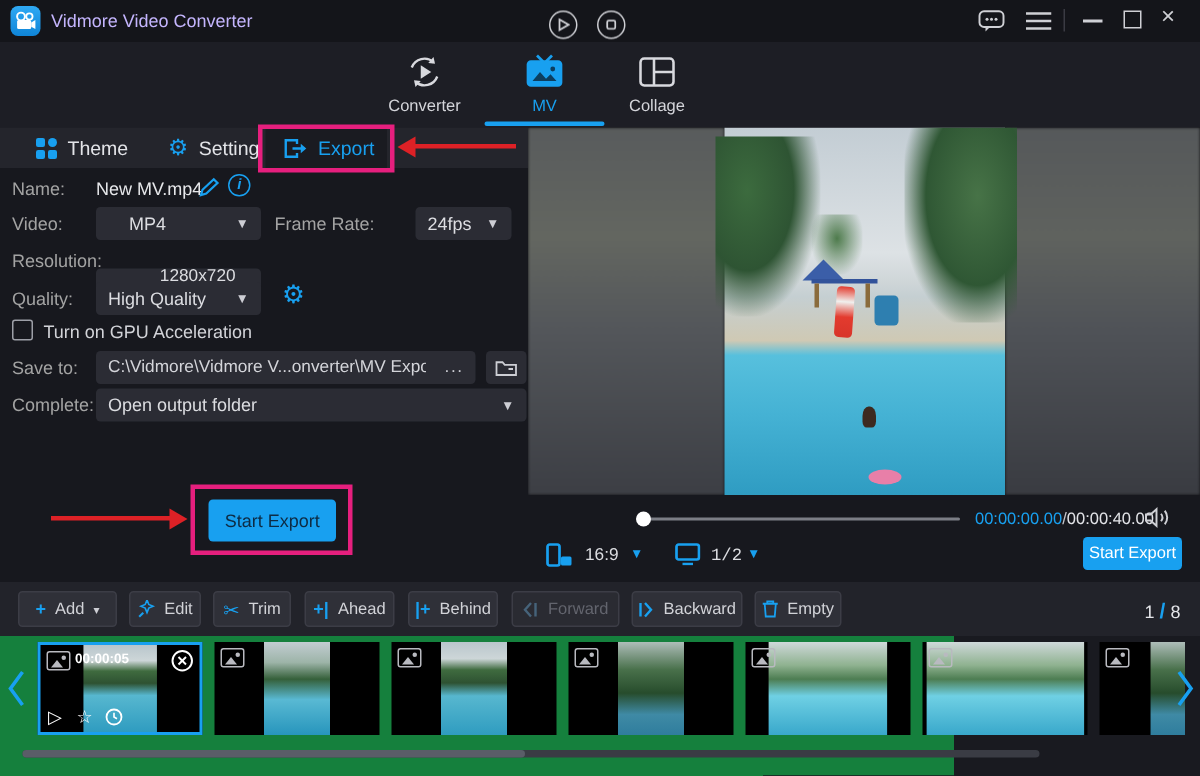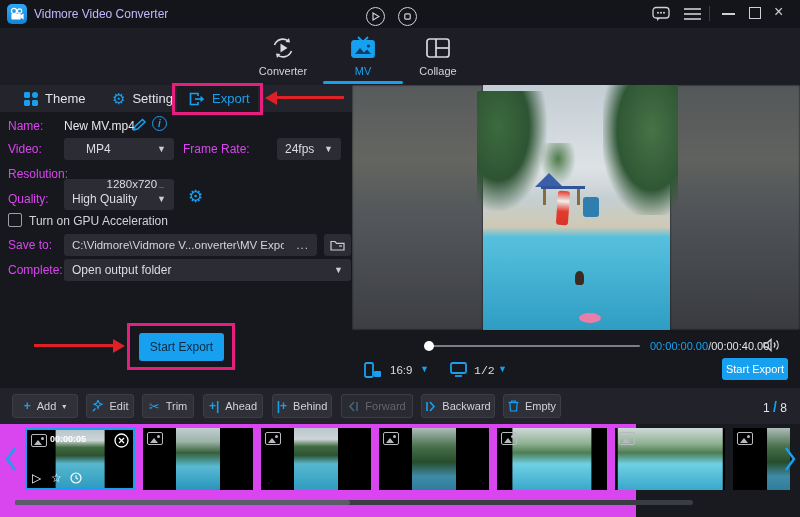--- a/index.html
+++ b/index.html
@@ -14,21 +14,21 @@
   .navbar { left:0; top:28px; width:800px; height:57px; background:#1d1e25; }
   .nav-item { position:absolute; top:6px; width:72px; text-align:center; color:#d4d5da; cursor:default; }
   .nav-item .nv-icon { height:28px; display:flex; align-items:center; justify-content:center; }
   .nav-item .nv-label { font-size:11px; margin-top:3px; }
   .nav-item.active .nv-label { color:#18a0f0; }
   .nav-underline { position:absolute; top:53px; height:3px; background:#18a0f0; border-radius:2px; }
   .panel { left:0; top:85px; width:352px; height:310px; background:#17181e; }
   .tabbar { position:absolute; left:0; top:0; width:352px; height:27px; background:#24252c; display:flex; align-items:center; }
   .tab { display:flex; align-items:center; gap:7px; padding:0 12px; height:27px; color:#e3e4e8; font-size:13px; }
   .tab.active { background:#1a1b21; color:#18a0f0; }
-  .fl { position:absolute; color:#d946ef; font-size:12px; }
+  .fl { position:absolute; color:#a3a3a3; font-size:12px; }
   .fv { position:absolute; color:#e6e7ea; font-size:12px; }
   .dd { position:absolute; height:22px; background:#2b2c34; border-radius:3px; color:#dcdde1;
         font-size:12px; display:flex; align-items:center; padding:0 8px; }
   .dd .caret { margin-left:auto; color:#cdced4; font-size:9px; }
   .field { position:absolute; height:22px; background:#2b2c34; border-radius:3px; color:#d4d5da;
         font-size:11.5px; display:flex; align-items:center; padding:0 8px; white-space:nowrap; overflow:hidden; }
   .pinkbox { position:absolute; border:3px solid #e61f7e; }
   .arrow-tail { position:absolute; height:3px; background:#dd2126; }
   .tri-left { position:absolute; width:0; height:0; border-top:7px solid transparent; border-bottom:7px solid transparent; border-right:12px solid #dd2126; }
   .tri-right { position:absolute; width:0; height:0; border-top:7px solid transparent; border-bottom:7px solid transparent; border-left:12px solid #dd2126; }
@@ -38,21 +38,21 @@
   .blurstrip { position:absolute; top:0; height:245px; }
   .controls { left:352px; top:330px; width:448px; height:58px; background:#17181e; }
   .circle-btn { position:absolute; width:19px; height:19px; border:1.4px solid #cfd0d5; border-radius:50%;
         display:flex; align-items:center; justify-content:center; color:#cfd0d5; }
   .toolstrip { left:0; top:388px; width:800px; height:36px; background:#22232a; }
   .tbtn { position:absolute; top:6px; height:24px; background:#2f3038; border:1px solid #3c3d46; border-radius:3px;
         color:#d2d3d8; font-size:11px; display:flex; align-items:center; justify-content:center; gap:6px; padding:0 9px; }
   .tbtn .tic { color:#18a0f0; font-weight:bold; font-size:12px; }
   .tbtn.disabled { color:#63656e; background:#2a2b32; }
   .tbtn.disabled .tic { color:#46637a; }
-  .timeline { left:0; top:424px; width:636px; height:93px; background:#d946ef; }
+  .timeline { left:0; top:424px; width:636px; height:93px; background:#15803d; }
   .thumb { position:absolute; top:4px; width:110px; height:62px; background:#000; overflow:hidden; }
   .thumb.selected { border:2px solid #18a0f0; }
   .tphoto { position:absolute; top:0; height:100%; left:50%; transform:translateX(-50%); }
   .grad-pool { background:linear-gradient(180deg,#b9c6cc 0%,#cdd6d8 18%,#3f6b3f 30%,#2e5232 44%,#57b7cf 58%,#2f9cc0 100%); }
   .grad-pool2 { background:linear-gradient(180deg,#c2cdd2 0%,#9db4a8 22%,#35603a 40%,#59b9d3 62%,#2795bc 100%); }
   .grad-trees { background:linear-gradient(180deg,#aebdb9 0%,#48704a 30%,#274c2c 55%,#3f8aa5 78%,#2f7d9d 100%); }
   .grad-bright { background:linear-gradient(180deg,#cfd9da 0%,#8fb290 25%,#4d7d52 40%,#6fd0e4 58%,#39a8cb 100%); }
   .imgicon { position:absolute; left:4px; top:4px; width:16px; height:13px; border:1.2px solid #b9bac0; border-radius:2px; }
   .imgicon:after { content:""; position:absolute; left:2px; bottom:1px; border-left:4px solid transparent; border-right:4px solid transparent; border-bottom:5px solid #b9bac0; }
   .imgicon:before { content:""; position:absolute; right:2px; top:2px; width:3px; height:3px; border-radius:50%; background:#b9bac0; }

